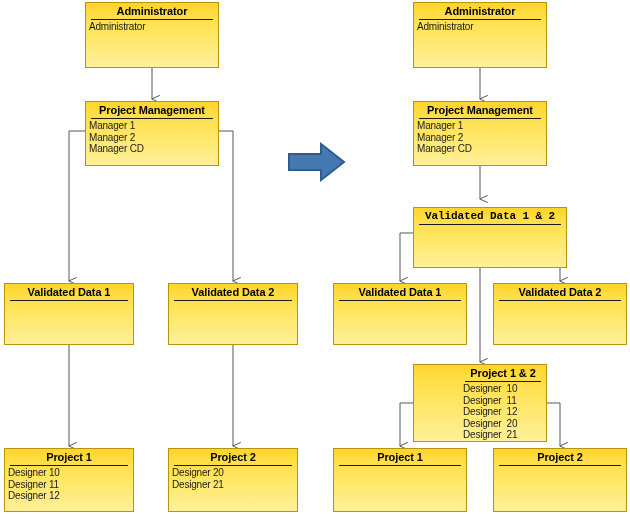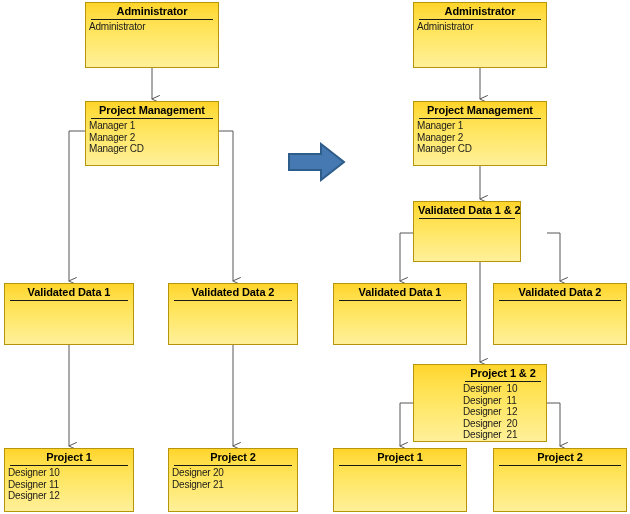--- a/index.html
+++ b/index.html
@@ -166,21 +166,21 @@
   <div class="node" style="left:413px; top:101px; width:134px; height:65px;">
     <div class="title">Project Management</div>
     <div class="divider"></div>
     <div class="body">
       <div class="attr">Manager 1</div>
       <div class="attr">Manager 2</div>
       <div class="attr">Manager CD</div>
     </div>
   </div>
 
-  <div class="node" style="left:413px; top:201px; width:108px; height:61px;">
+  <div class="node" style="left:413px; top:207px; width:154px; height:61px;font-family:Liberation Mono, monospace;">
     <div class="title">Validated Data 1 &amp; 2</div>
     <div class="divider"></div>
     <div class="body"></div>
   </div>
 
   <div class="node" style="left:333px; top:283px; width:134px; height:62px;">
     <div class="title">Validated Data 1</div>
     <div class="divider"></div>
     <div class="body"></div>
   </div>

